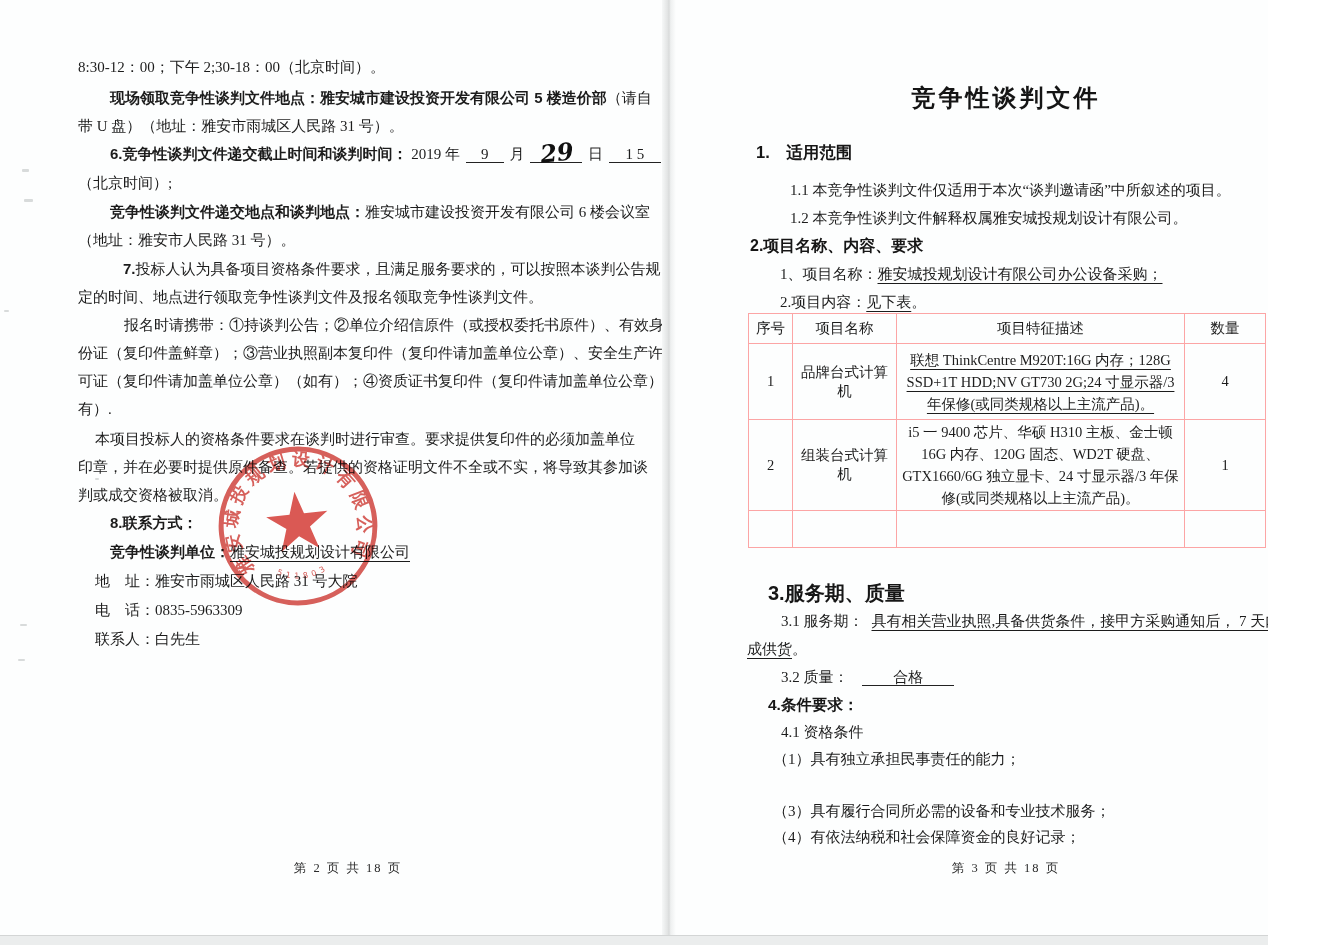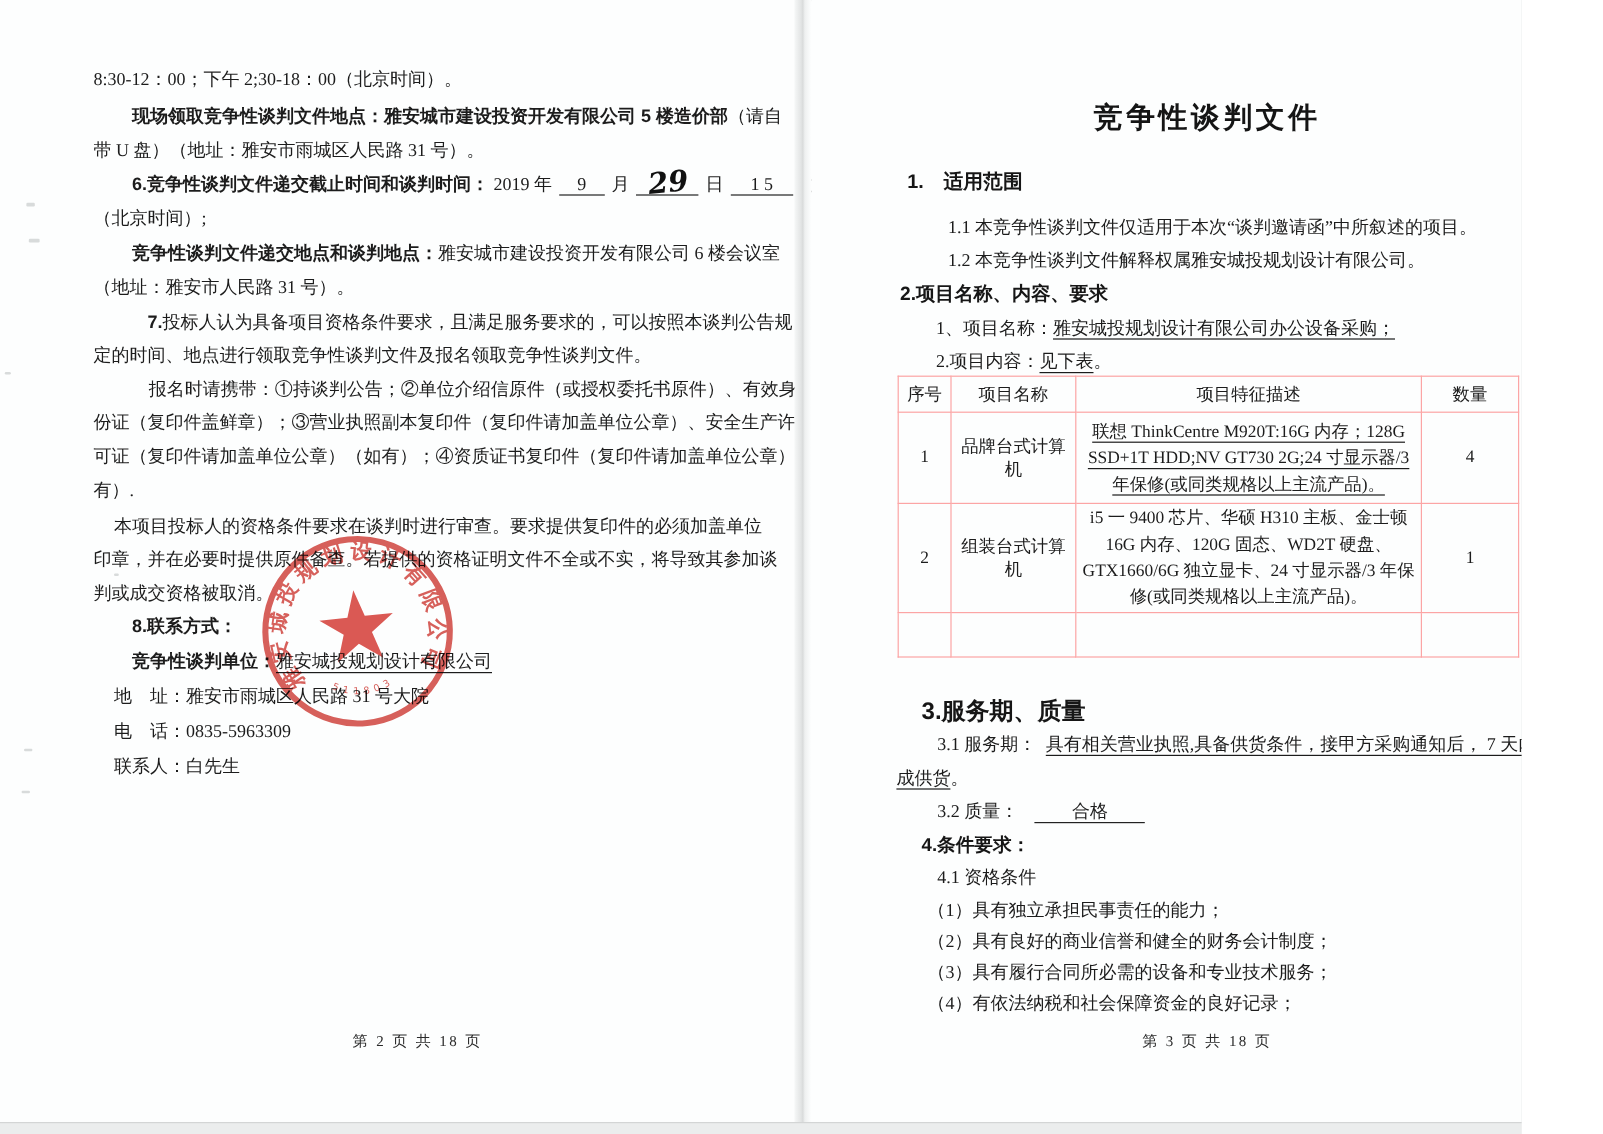--- a/index.html
+++ b/index.html
@@ -178,21 +178,20 @@
       <span class="u">成供货</span><span>。</span>
     </div>
     <div class="ln" style="top:667px;left:105px">
       <span>3.2 质量：</span>
       <span class="blank" style="width:92px;margin-left:10px">合格</span>
     </div>
 
     <div class="h" style="top:695px;left:92px;font-size:15.5px">4.条件要求：</div>
     <div class="ln" style="top:722px;left:105px">4.1 资格条件</div>
     <div class="ln" style="top:749px;left:97px">（1）具有独立承担民事责任的能力；</div>
-    <div class="ln" style="top:775px;left:97px">（2）具有良好的商业信誉和健全的财务会计制度；</div>
     <div class="ln" style="top:801px;left:97px">（3）具有履行合同所必需的设备和专业技术服务；</div>
     <div class="ln" style="top:827px;left:97px">（4）有依法纳税和社会保障资金的良好记录；</div>
 
     <div class="footer" style="top:860px;left:330px;transform:translateX(-50%)">第 3 页 共 18 页</div>
   </section>
 
   <div class="speck" style="left:22px;top:169px;width:7px;height:3px"></div>
   <div class="speck" style="left:24px;top:199px;width:9px;height:3px"></div>
   <div class="speck" style="left:4px;top:310px;width:5px;height:2px"></div>
   <div class="speck" style="left:95px;top:478px;width:4px;height:2px"></div>

